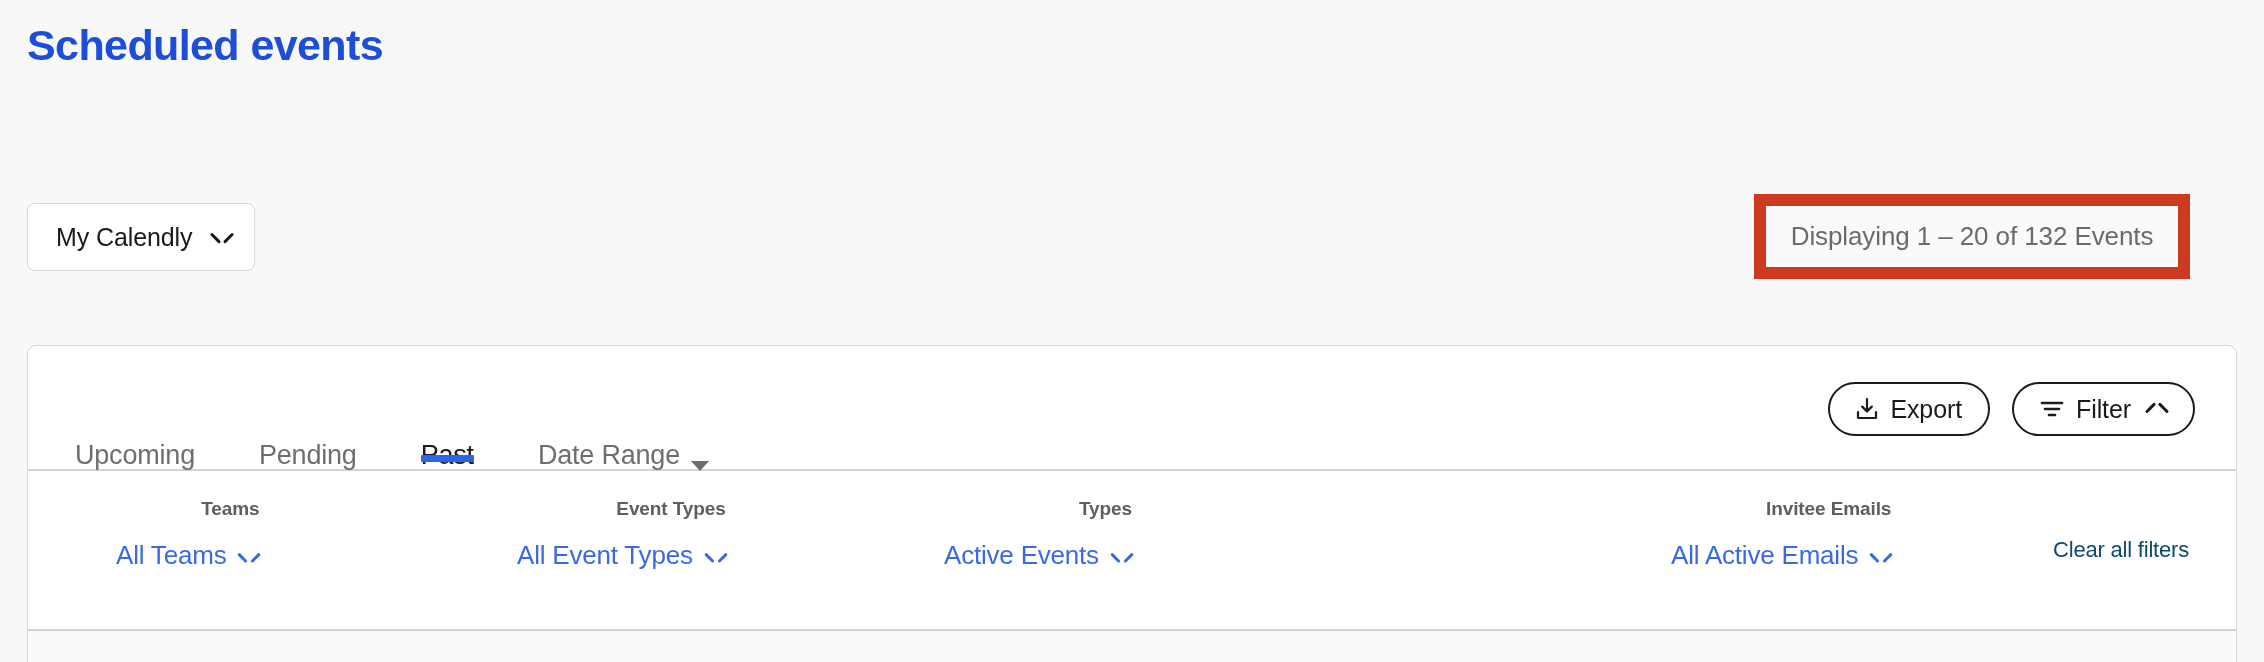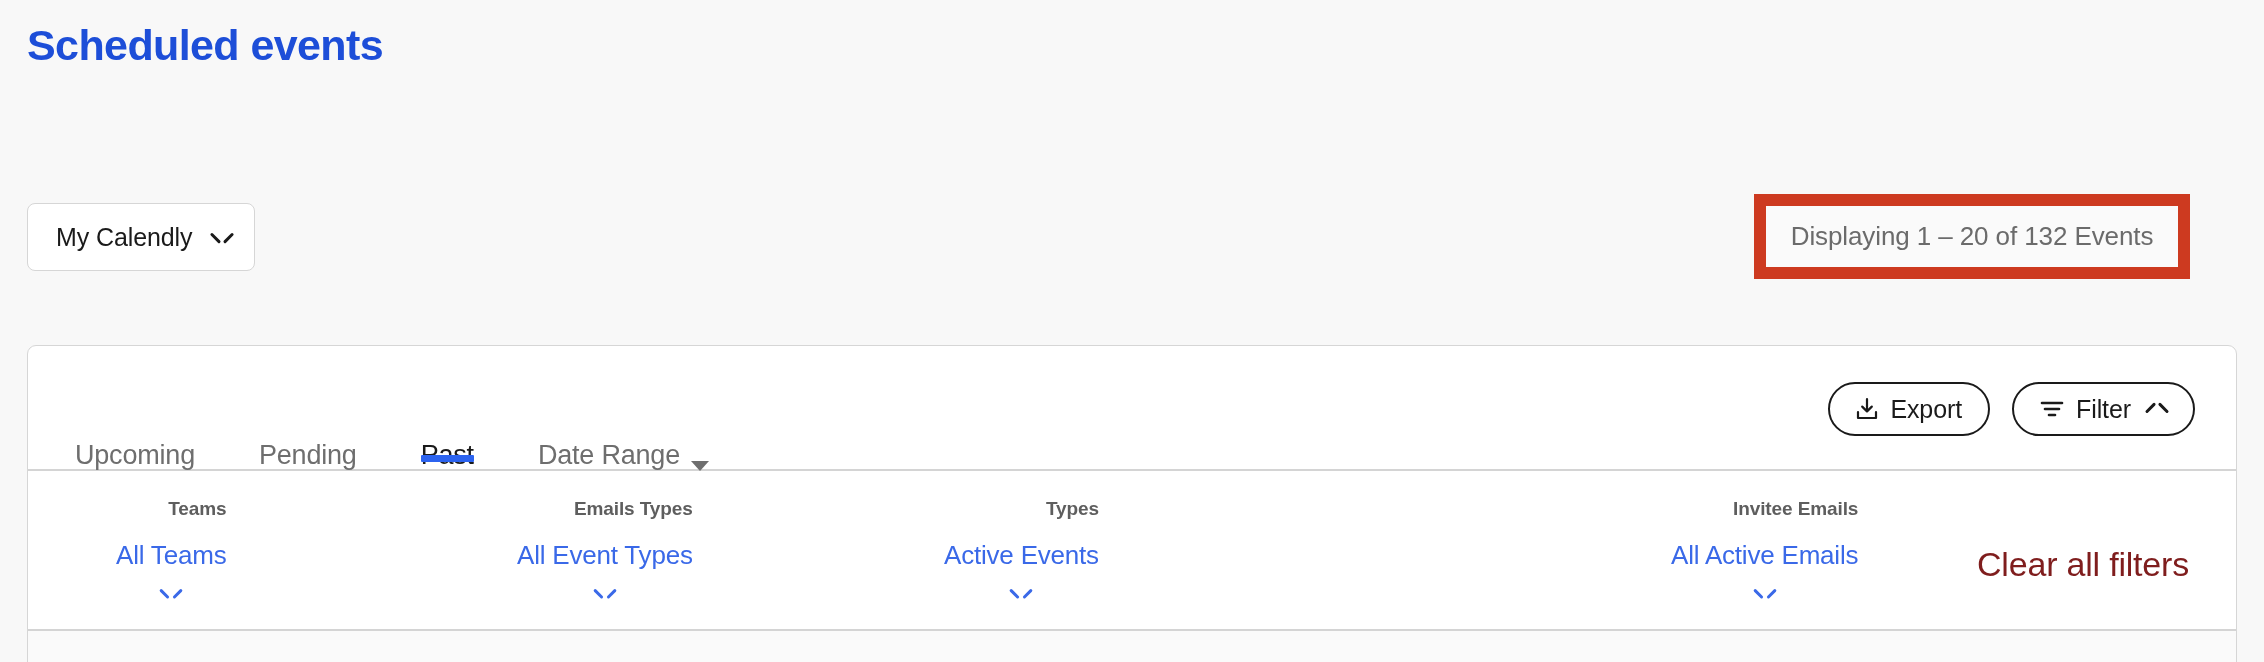--- a/index.html
+++ b/index.html
@@ -238,21 +238,20 @@
   }
   .filter-value {
     display: flex;
     align-items: center;
     gap: 13px;
     font-size: 26px;
     color: #3a69e8;
     cursor: pointer;
     letter-spacing: -0.2px;
     white-space: nowrap;
-    flex-direction: column;
   }
   .chev-down-blue {
     width: 20px;
     height: 12px;
     position: relative;
     flex: none;
     margin-top: 3px;
   }
   .chev-down-blue::before,
   .chev-down-blue::after {
@@ -264,26 +263,25 @@
     background: #3a69e8;
     border-radius: 2px;
   }
   .chev-down-blue::before { left: -1px;  transform: rotate(45deg); transform-origin: left center; }
   .chev-down-blue::after  { right: -1px; transform: rotate(-45deg); transform-origin: right center; }
 
   .clear-filters {
     position: absolute;
     right: 47px;
     top: 66px;
-    font-size: 34px;
-    color: #7f1d1d;
+    font-size: 22px;
+    color: #0c4a6e;
     cursor: pointer;
     letter-spacing: -0.2px;
     white-space: nowrap;
-    margin-top: 8px;
   }
 
   
   .table-body {
     height: 44px;
     background: #fafafa;
   }
 </style>
 </head>
 <body>
@@ -347,21 +345,21 @@
 
     <div class="filter-group" style="left:88px;">
       <div class="filter-label">Teams</div>
       <div class="filter-value">
         <span>All Teams</span>
         <span class="chev-down-blue"></span>
       </div>
     </div>
 
     <div class="filter-group" style="left:489px;">
-      <div class="filter-label">Emails Types</div>
+      <div class="filter-label">Event Types</div>
       <div class="filter-value">
         <span>All Event Types</span>
         <span class="chev-down-blue"></span>
       </div>
     </div>
 
     <div class="filter-group" style="left:916px;">
       <div class="filter-label">Types</div>
       <div class="filter-value">
         <span>Active Events</span>

